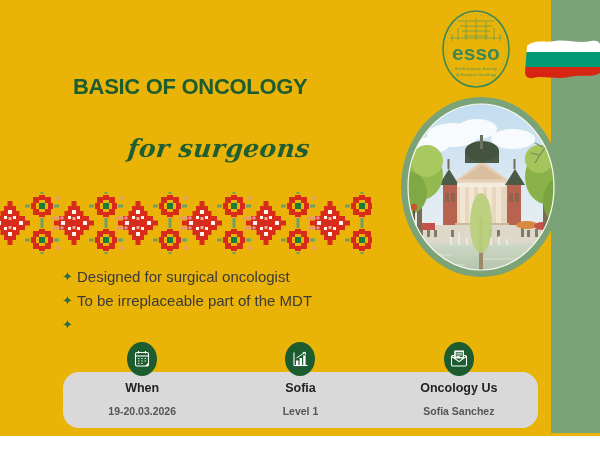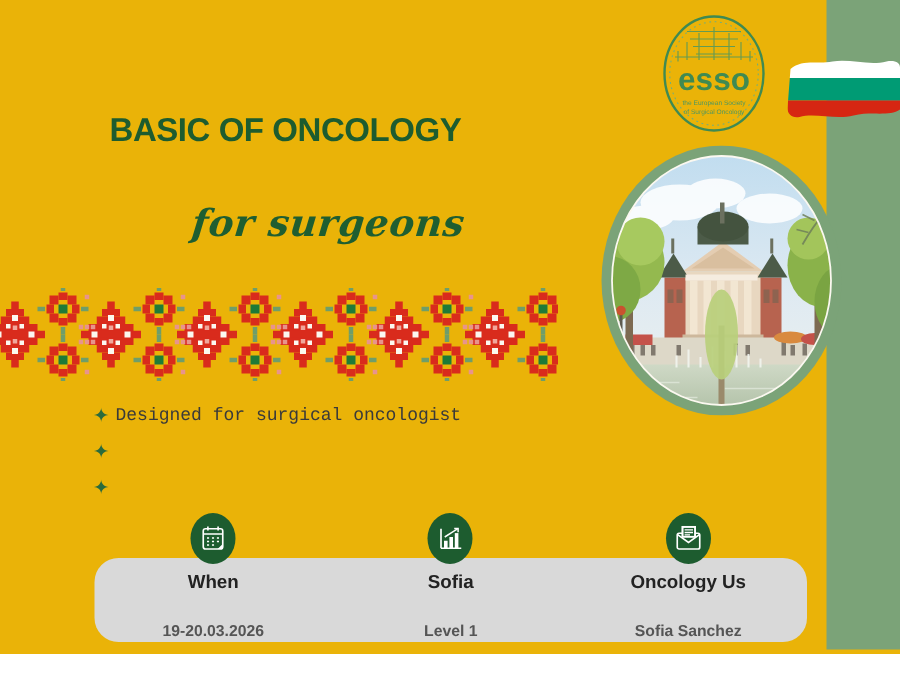--- a/index.html
+++ b/index.html
@@ -109,23 +109,23 @@
     height: 15px;
   }
   .bullet-mark {
     width: 15px;
     color: #2b6b3d;
     font-size: 13px;
     line-height: 13px;
     flex: 0 0 15px;
   }
   .bullet-text {
-    font-size: 12px;
+    font-size: 15px;
     color: #3a3a3a;
-    font-family: Liberation Mono, monospace;
+    font-family: Liberation Sans, sans-serif;
     white-space: nowrap;
   }
 
   
   .info-bar {
     position: absolute;
     left: 63px; top: 372px;
     width: 475px; height: 56px;
     background: #d9d9d9;
     border-radius: 16px;
@@ -152,21 +152,21 @@
     align-items: center;
     justify-content: center;
     margin-bottom: 5px;
   }
   .info-icon svg { display:block; }
   .info-label {
     font-size: 12.5px;
     font-weight: bold;
     color: #222222;
     font-family: "Liberation Sans", sans-serif;
-    margin-bottom: 20px;
+    margin-bottom: 10px;
     white-space: nowrap;
   }
   .info-value {
     font-size: 10.5px;
     color: #555555;
     font-family: "Liberation Sans", sans-serif;
     white-space: nowrap;
     font-weight: bold;
   }
 </style>
@@ -421,20 +421,21 @@
     </svg>
   </div>
 
   <div class="bullets">
     <div class="bullet-row">
       <span class="bullet-mark">✦</span>
       <span class="bullet-text">Designed for surgical oncologist</span>
     </div>
     <div class="bullet-row">
       <span class="bullet-mark">✦</span>
+      <span class="bullet-text">To be irreplaceable part of the MDT</span>
     </div>
     <div class="bullet-row">
       <span class="bullet-mark">✦</span>
     </div>
   </div>
 
   <div class="info-bar"></div>
 
   <div class="info-items">
 

